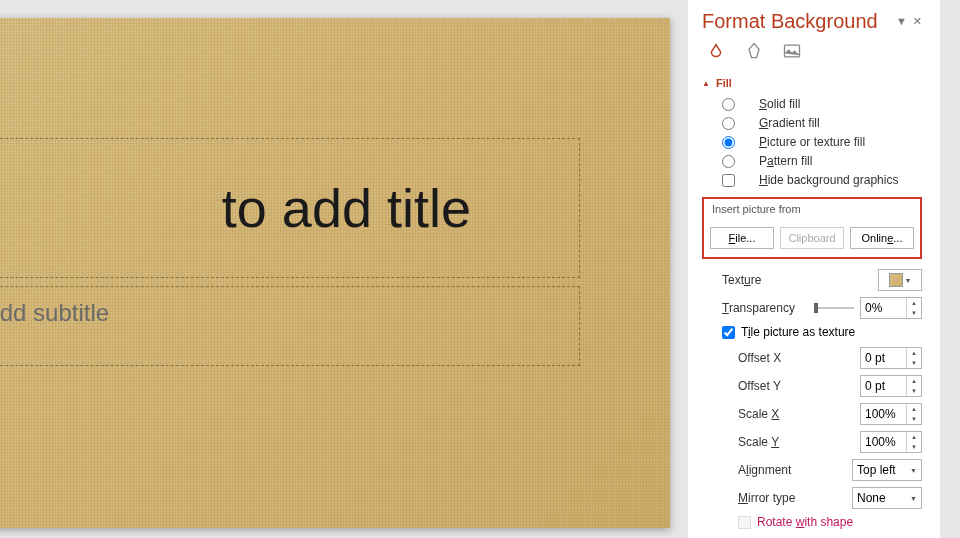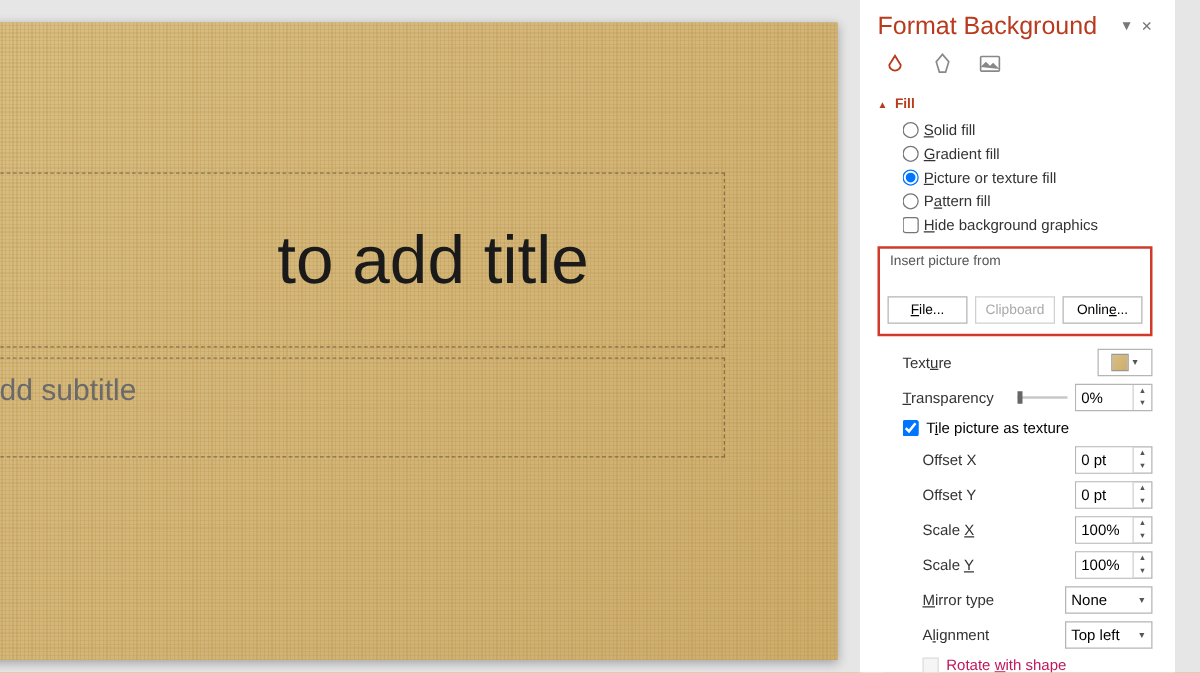--- a/index.html
+++ b/index.html
@@ -32,26 +32,26 @@
     .panel-close span { cursor: pointer; }
     
     .icon-tabs { display: flex; gap: 14px; margin-bottom: 14px; padding-left: 2px; }
     .icon-tab { width: 24px; height: 24px; display: flex; align-items: center; justify-content: center; cursor: pointer; }
     .icon-tab.active { color: #b83b1d; }
     
     .section-hdr { display: flex; align-items: center; gap: 6px; color: #b83b1d; font-size: 11px; font-weight: 600; margin-bottom: 8px; cursor: pointer; }
     .section-hdr .tri { font-size: 8px; }
     
     .options { padding-left: 20px; margin-bottom: 10px; }
-    .radio-row, .check-row { display: flex; gap: 4px; margin-bottom: 5px; font-size: 12px; color: #333; }
+    .radio-row, .check-row { display: flex; align-items: center; gap: 24px; margin-bottom: 5px; font-size: 12px; color: #333; }
     .radio-row input, .check-row input { margin: 0; }
     .underline { text-decoration: underline; }
     
     .highlight-box { border: 2px solid #d13a2a; padding: 4px 6px 8px; margin: 4px 0 10px; }
-    .insert-label { font-size: 11px; color: #555; margin-bottom: 22px; padding-left: 2px; }
+    .insert-label { font-size: 11px; color: #555; margin-bottom: 12px; padding-left: 2px; }
     .btn-row { display: flex; gap: 6px; }
     .btn { flex: 1; height: 22px; background: #fff; border: 1px solid #b5b5b5; font-size: 11px; display: flex; align-items: center; justify-content: center; cursor: pointer; }
     .btn.disabled { color: #aaa; cursor: default; border-color: #d0d0d0; }
     
     .prop-row { display: flex; align-items: center; justify-content: space-between; margin-bottom: 6px; padding-left: 20px; }
     .prop-label { font-size: 12px; color: #333; }
     .texture-btn { width: 44px; height: 22px; border: 1px solid #b5b5b5; background: #fff; display: flex; align-items: center; justify-content: center; gap: 2px; cursor: pointer; }
     .texture-swatch { width: 14px; height: 14px; background: linear-gradient(135deg, #d9bf84, #cdad6c); border: 1px solid #999; }
     .dd-arrow { font-size: 7px; color: #555; }
     
@@ -226,32 +226,32 @@
       <div class="prop-label">Scale <span class="underline">Y</span></div>
       <div class="spinner">
           <input value="100%" style="">
           <div class="spin-btns">
             <span>▲</span>
             <span>▼</span>
           </div>
         </div>
     </div>
     <div class="sub-row">
+      <div class="prop-label">A<span class="underline">l</span>ignment</div>
+      <div class="combo">
+          <span>Top left</span>
+          <span class="dd-arrow">▼</span>
+        </div>
+    </div>
+    <div class="sub-row">
       <div class="prop-label"><span class="underline">M</span>irror type</div>
       <div class="combo">
           <span>None</span>
           <span class="dd-arrow">▼</span>
         </div>
     </div>
-    <div class="sub-row">
-      <div class="prop-label">A<span class="underline">l</span>ignment</div>
-      <div class="combo">
-          <span>Top left</span>
-          <span class="dd-arrow">▼</span>
-        </div>
-    </div>
   </div>
 
   <div class="disabled-row">
     <div class="fake-check"></div>
     <span>Rotate <span style="text-decoration:underline">w</span>ith shape</span>
   </div>
 </div>
 
 </body></html>

